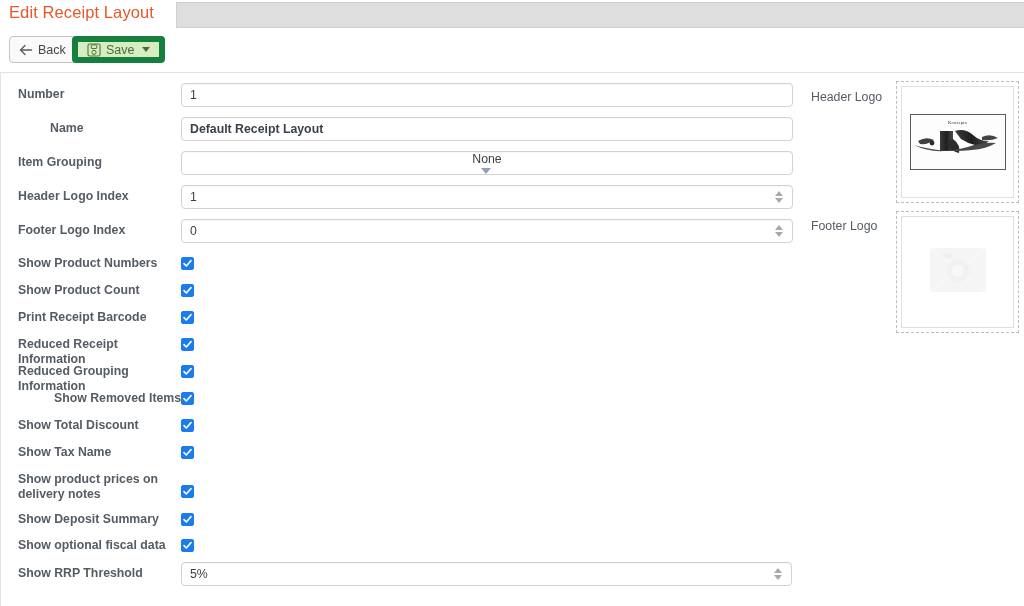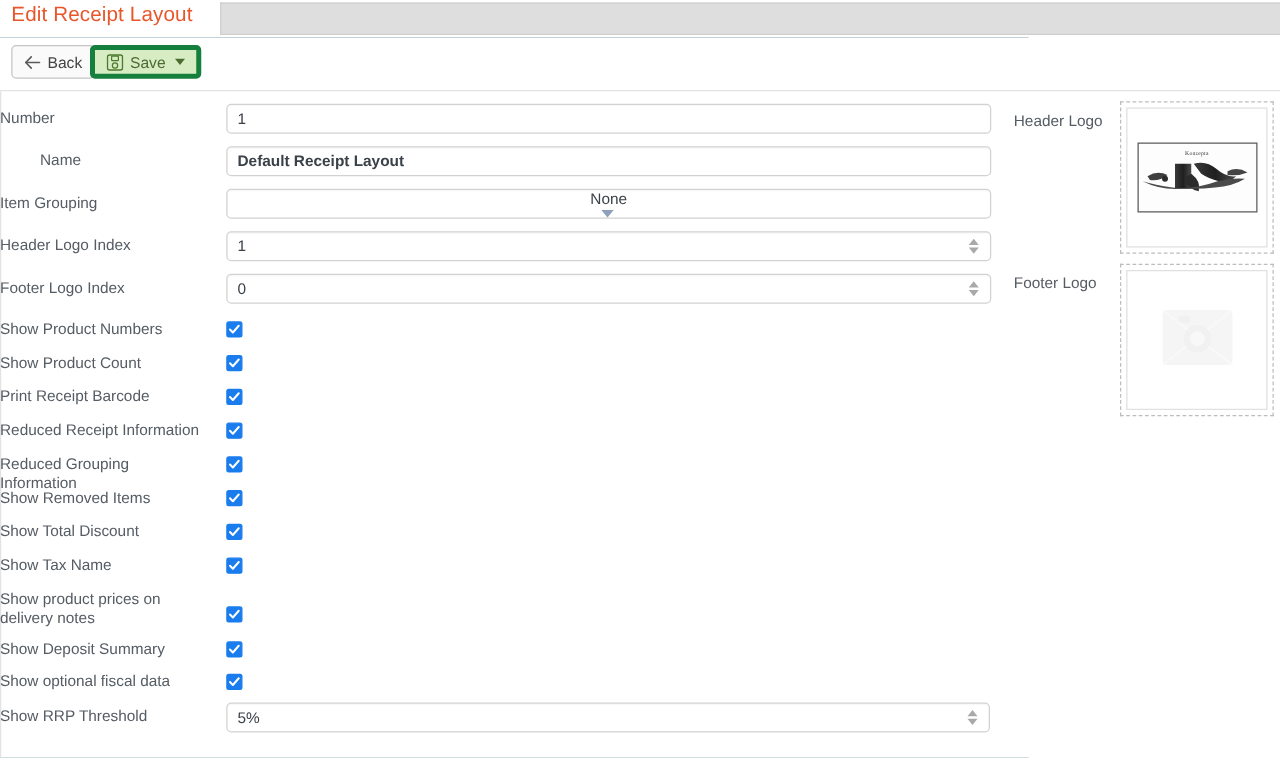--- a/index.html
+++ b/index.html
@@ -52,21 +52,21 @@
     cursor: pointer;
     user-select: none;
     background: #fafafa;
     border: 1px solid #c4c4c4;
     color: #444;
   }
   .btn-back { left: 9px; }
   .btn-save {
     left: 72px;
     background: #d8ecc4;
-    border: 4px solid #15803d;
+    border: 6px solid #15803d;
     color: #4c6b33;
   }
   .ico { display:inline-block; line-height:0; }
   .caret-dark {
     width:0;height:0;
     border-left:4px solid transparent;
     border-right:4px solid transparent;
     border-top:5px solid #4c6b33;
     margin-left:2px;
   }
@@ -81,25 +81,26 @@
   .content::before{
     content:"";
     position:absolute; left:0; top:0; bottom:0; width:1px;
     background:#e3e3e3;
   }
 
   .row { position: absolute; left: 0; width: 1024px; }
 
   .lbl {
     position: absolute;
-    left: 0;
+    left: 18px;
     font-size: 12.3px;
     color: #555c63;
     line-height: 15px;
     width: 165px;
+    font-weight: bold;
   }
 
   .field {
     position: absolute;
     left: 181px;
     height: 24px;
     background: #ffffff;
     border: 1px solid #d2d2d2;
     border-radius: 4px;
     font-size: 12.3px;
@@ -301,21 +302,21 @@
     <div class="row" style="top:292px;">
       <div class="lbl" style="top:-1px;">Reduced Grouping Information</div>
       <div class="cbx" style="top:0;">
         <svg width="11" height="11" viewBox="0 0 11 11">
             <path d="M2 5.6 L4.3 8 L9 2.6" fill="none" stroke="#fff" stroke-width="1.6" stroke-linecap="round" stroke-linejoin="round"></path>
           </svg>
       </div>
     </div>
 
     <div class="row" style="top:319px;">
-      <div class="lbl" style="top:-1px;">Show Removed Items</div>
+      <div class="lbl" style="top:-1px;margin-left:36px;">Show Removed Items</div>
       <div class="cbx" style="top:0;">
         <svg width="11" height="11" viewBox="0 0 11 11">
             <path d="M2 5.6 L4.3 8 L9 2.6" fill="none" stroke="#fff" stroke-width="1.6" stroke-linecap="round" stroke-linejoin="round"></path>
           </svg>
       </div>
     </div>
 
     <div class="row" style="top:346px;">
       <div class="lbl" style="top:-1px;">Show Total Discount</div>
       <div class="cbx" style="top:0;">

